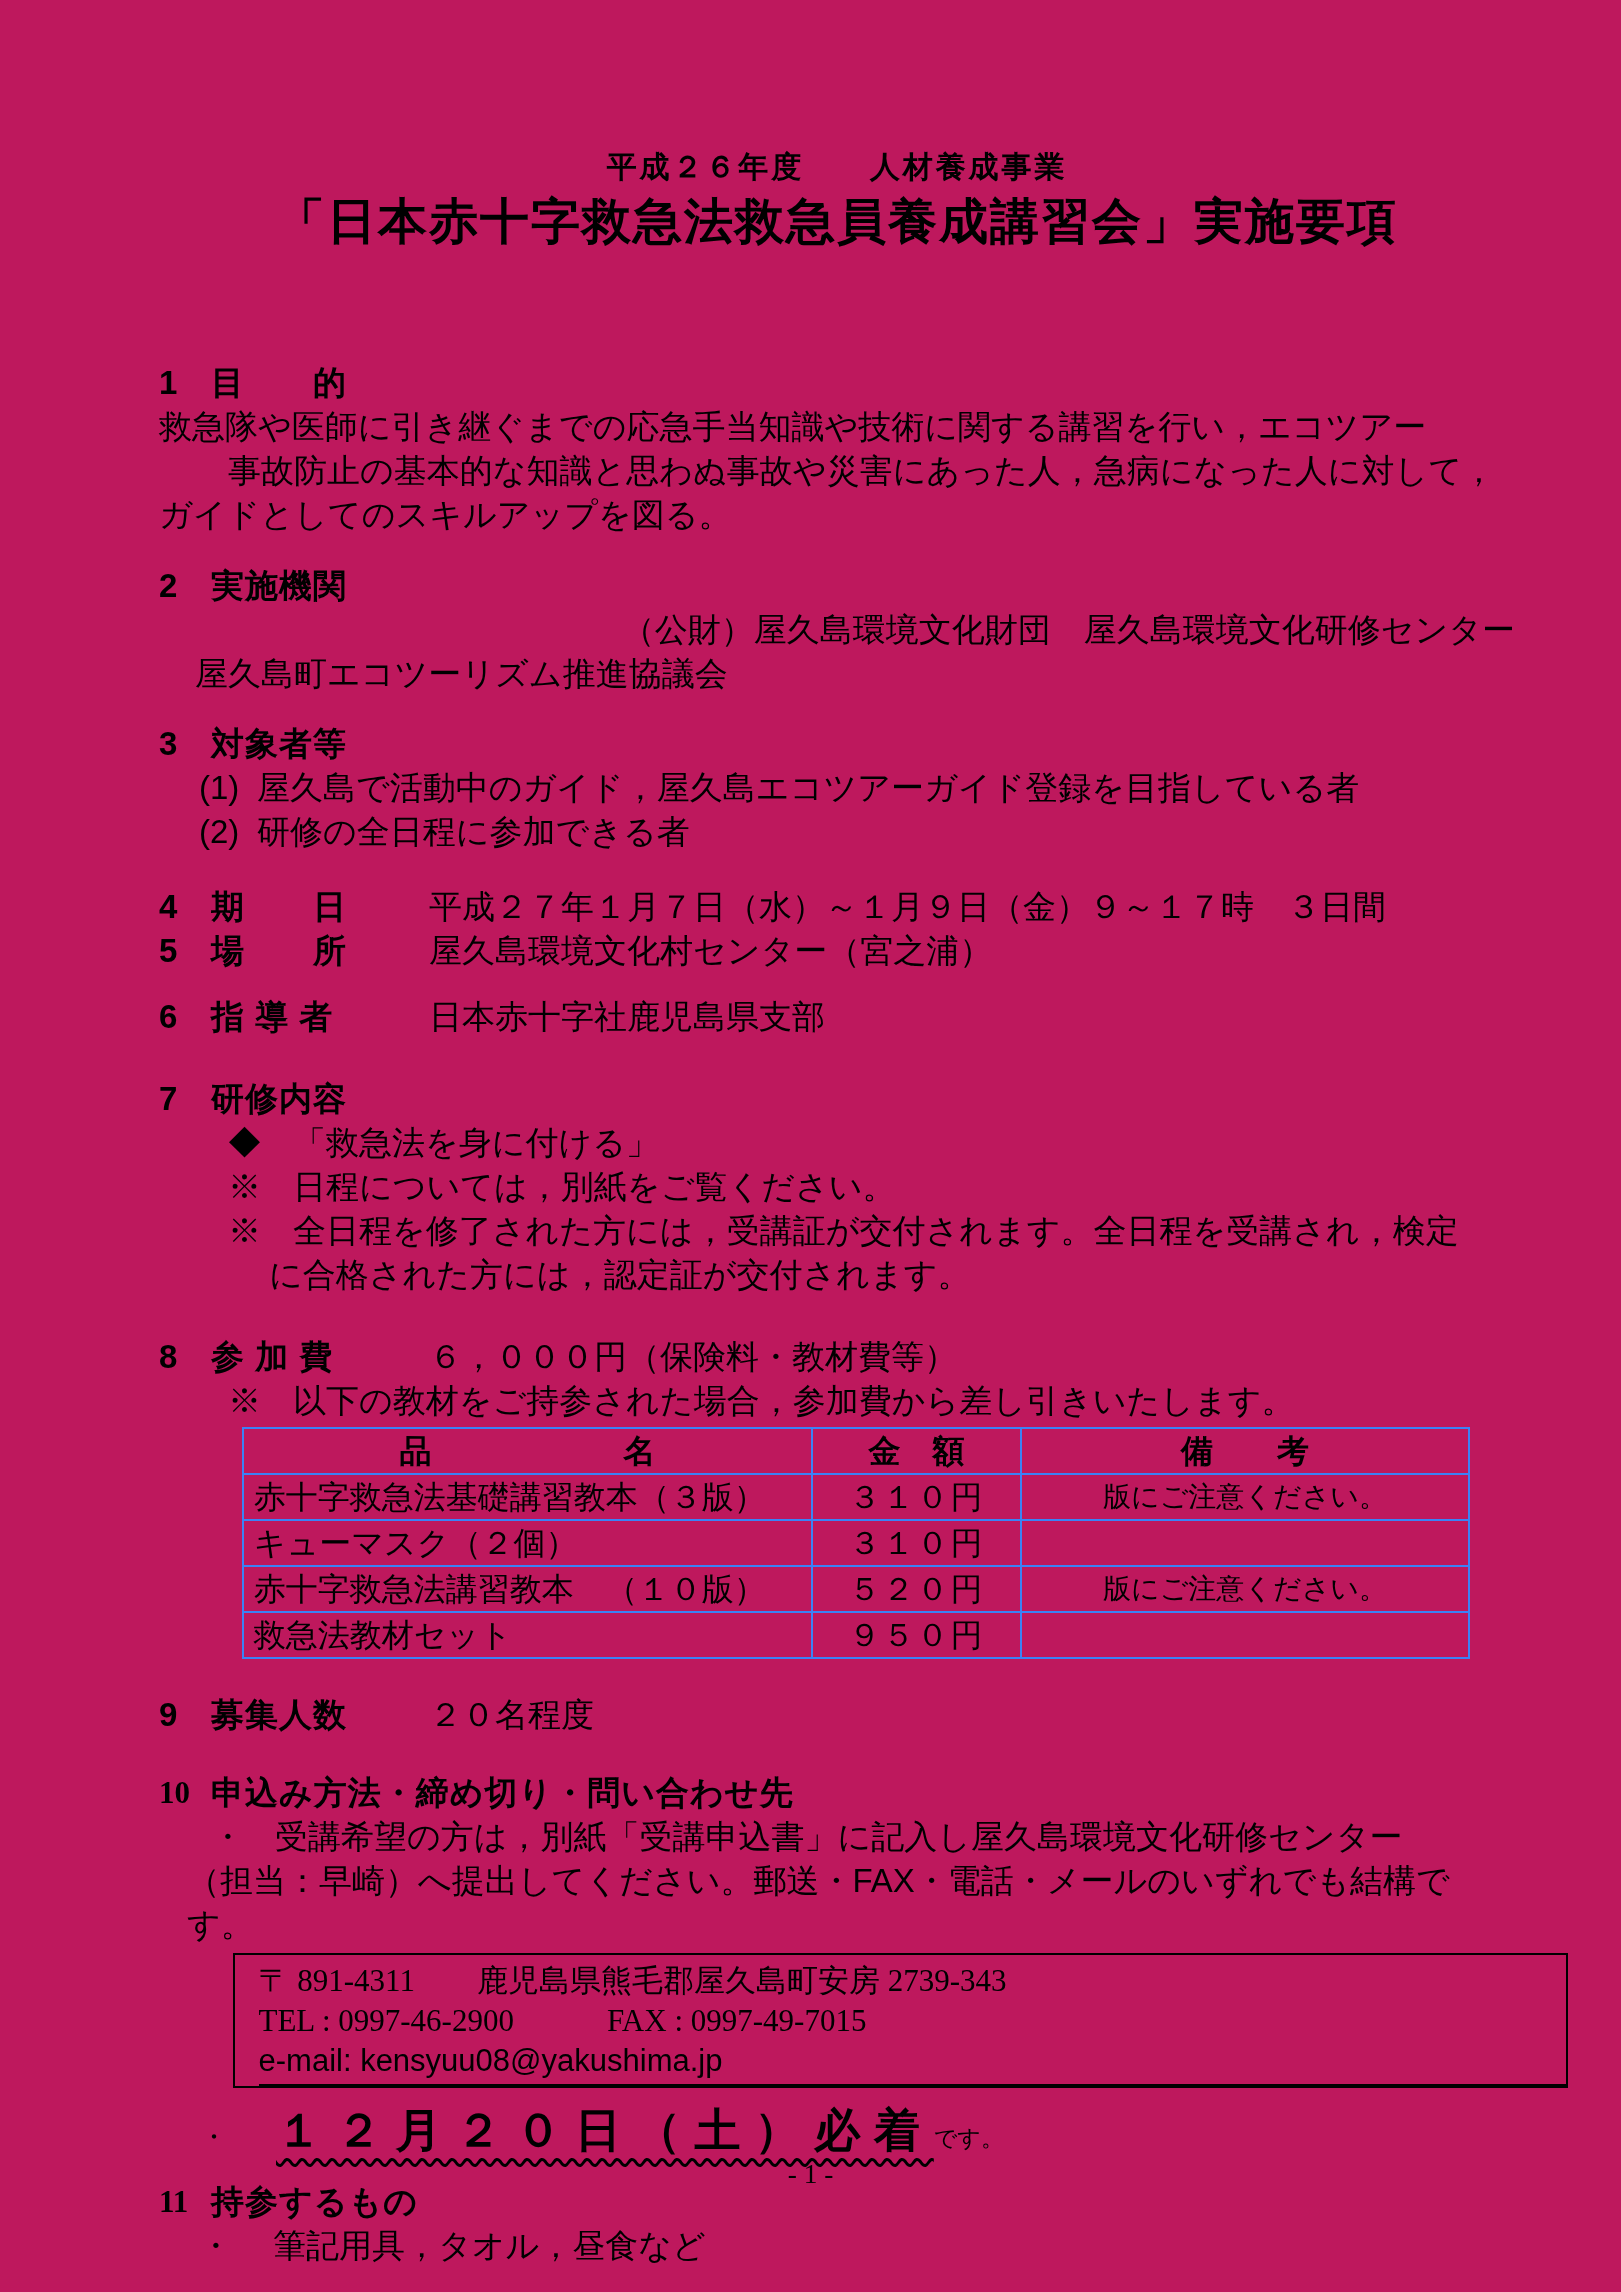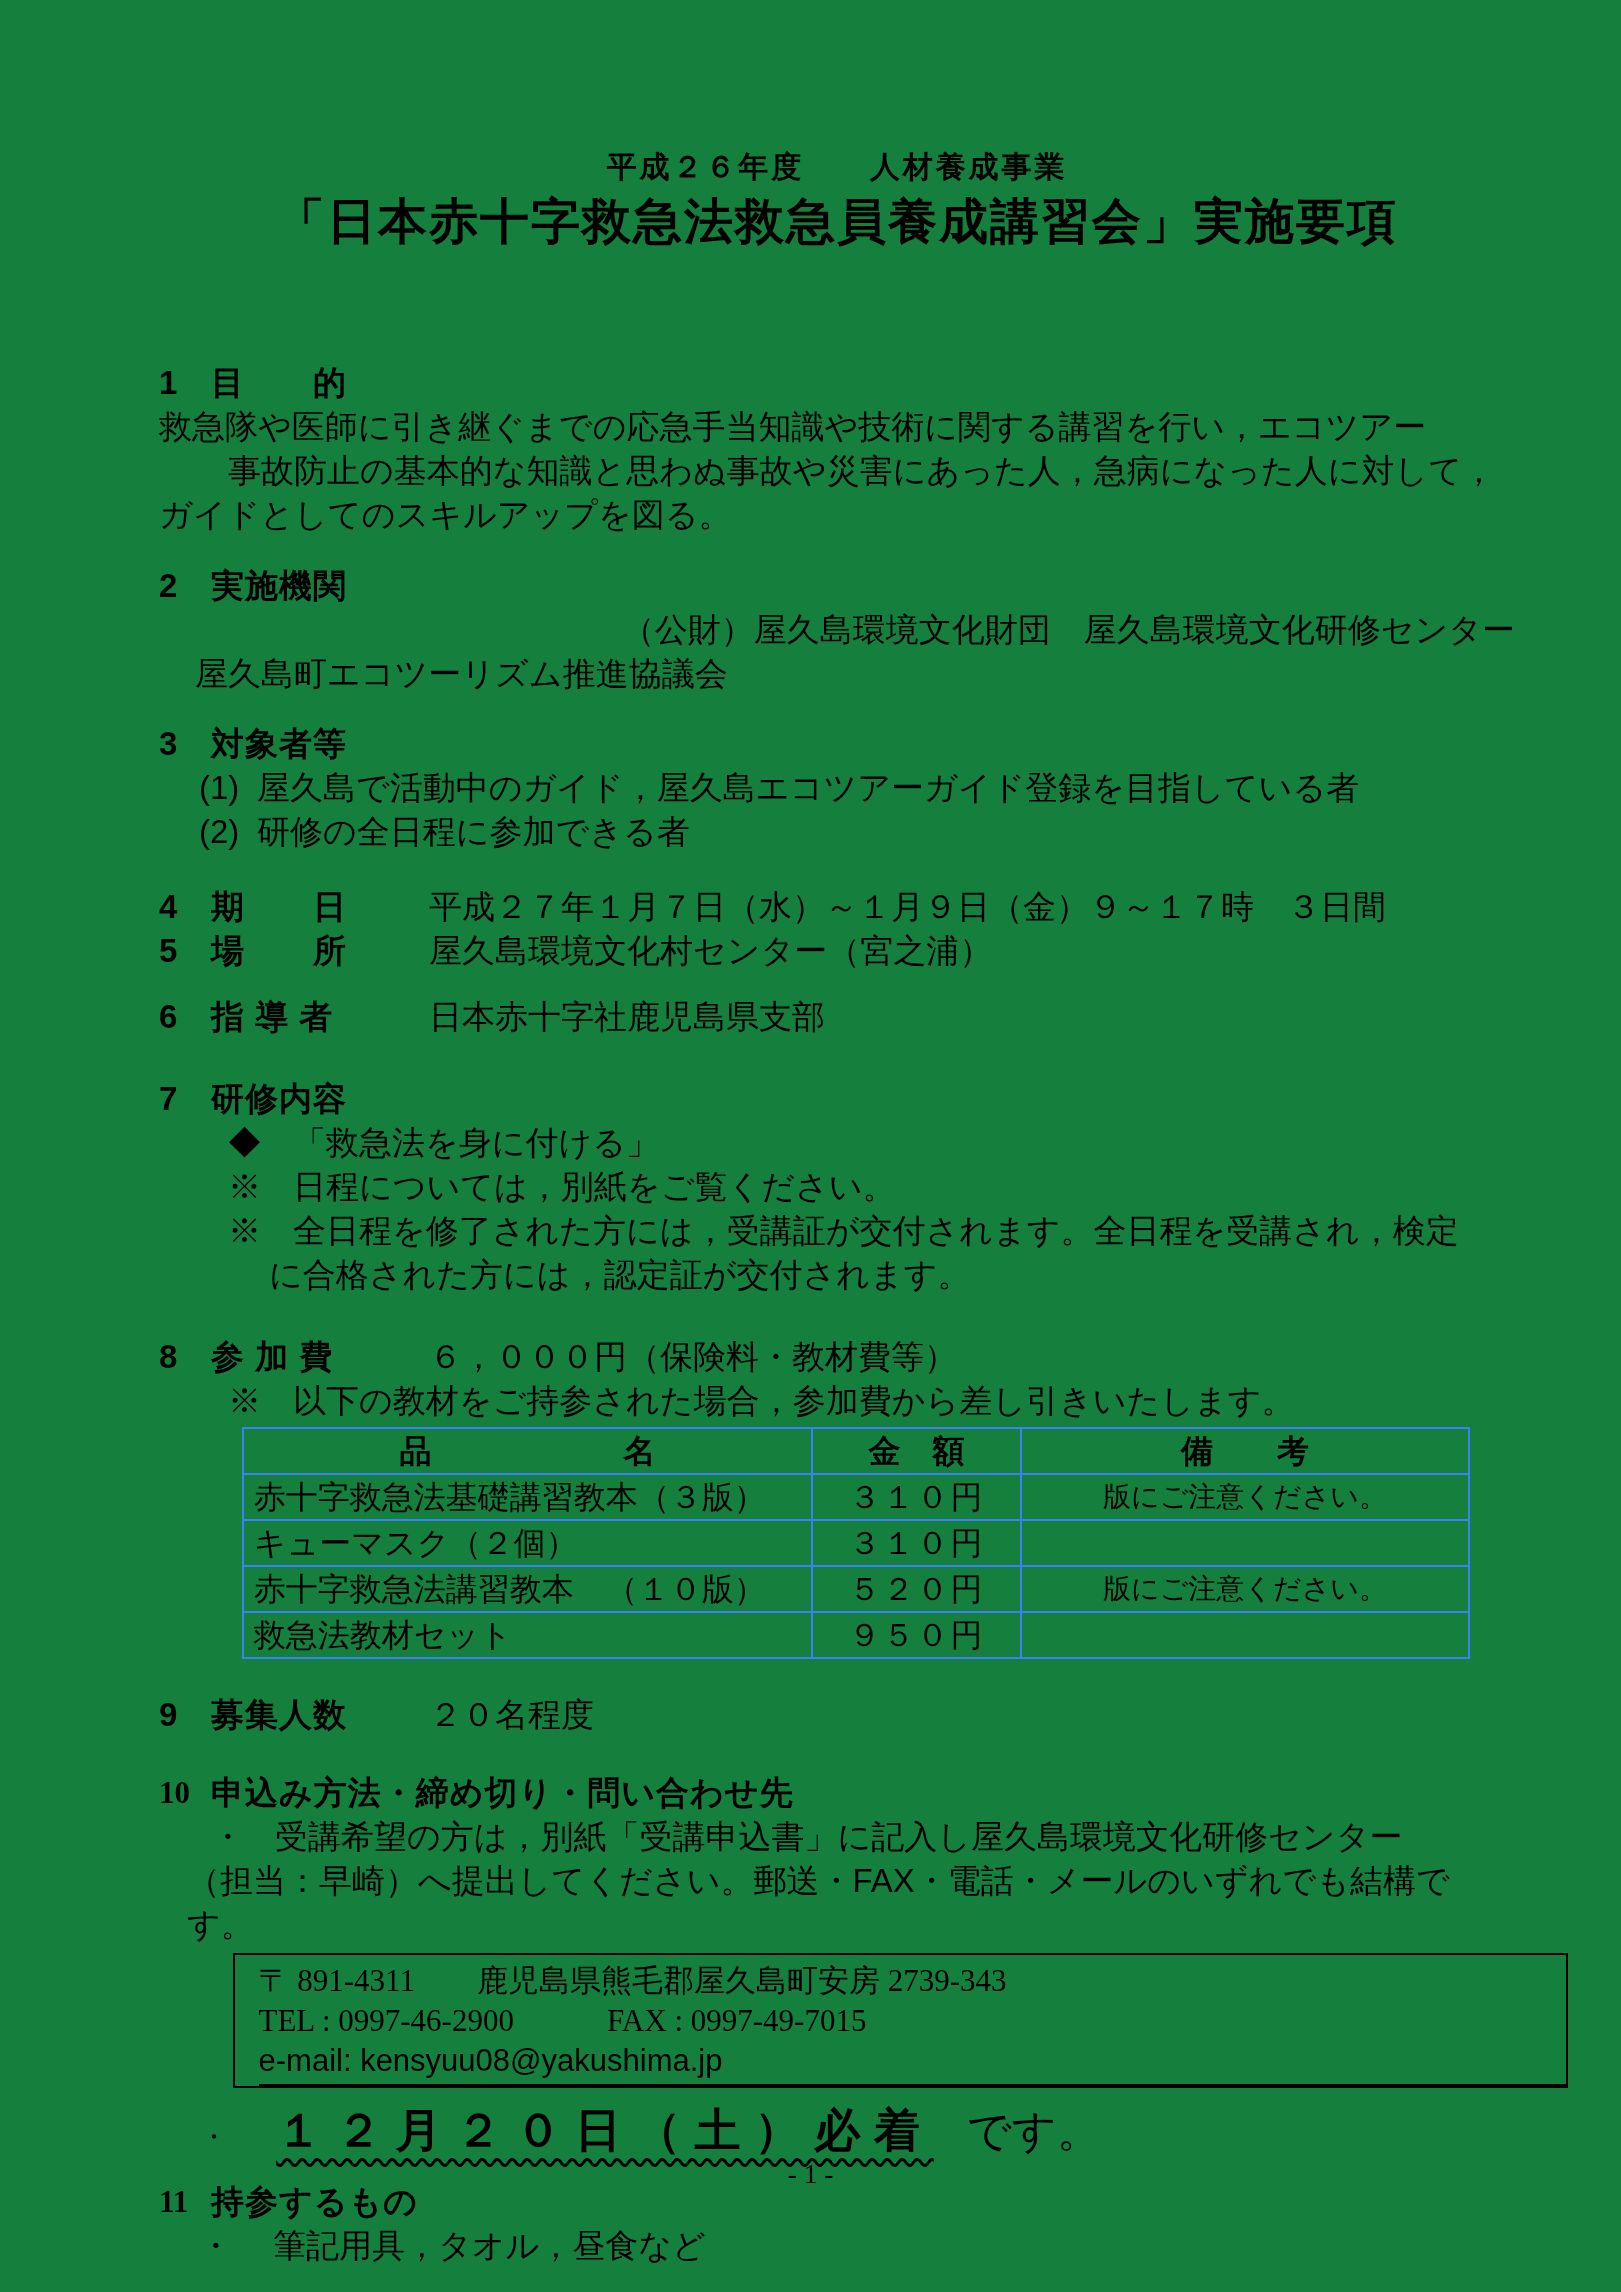--- a/index.html
+++ b/index.html
@@ -1,20 +1,20 @@
 <!DOCTYPE html>
 <html lang="ja"><head>
 <meta charset="utf-8">
 <style>
   html,body { margin:0; padding:0; background:#e0e0e0; }
   .page {
     position:relative;
     width:1621px; height:2293px;
     margin:0 auto;
-    background:#15803d;
+    background:#be185d;
     color:#000000;
     font-family:"Liberation Sans", sans-serif;
     font-size:33px;
     line-height:44px;
     box-sizing:border-box;
     padding:147px 106px 0 159px;
     overflow:hidden;
   }
   
   .titles { text-align:center; }
@@ -92,21 +92,21 @@
   .deadline-row { display:flex; align-items:baseline; margin-left:41px; margin-top:9.8px; }
   .deadline-row .marker { width:76px; flex:none; font-size:27.4px; }
   .deadline-big {
     font-size:46px; font-weight:bold; letter-spacing:0.30em;
     text-decoration-line:underline;
     text-decoration-style:wavy;
     text-decoration-thickness:3.4px;
     text-underline-offset:11.8px;
     line-height:65px;
   }
-  .deadline-tail { font-size:44px; margin-left:33px; }
+  .deadline-tail { font-size:23px; }
 
   
   .page-footer {
     position:absolute; top:2152px; left:0; width:1621px;
     text-align:center;
     font-family:"Liberation Serif", serif;
     font-size:27.4px;
   }
 </style>
 </head>

